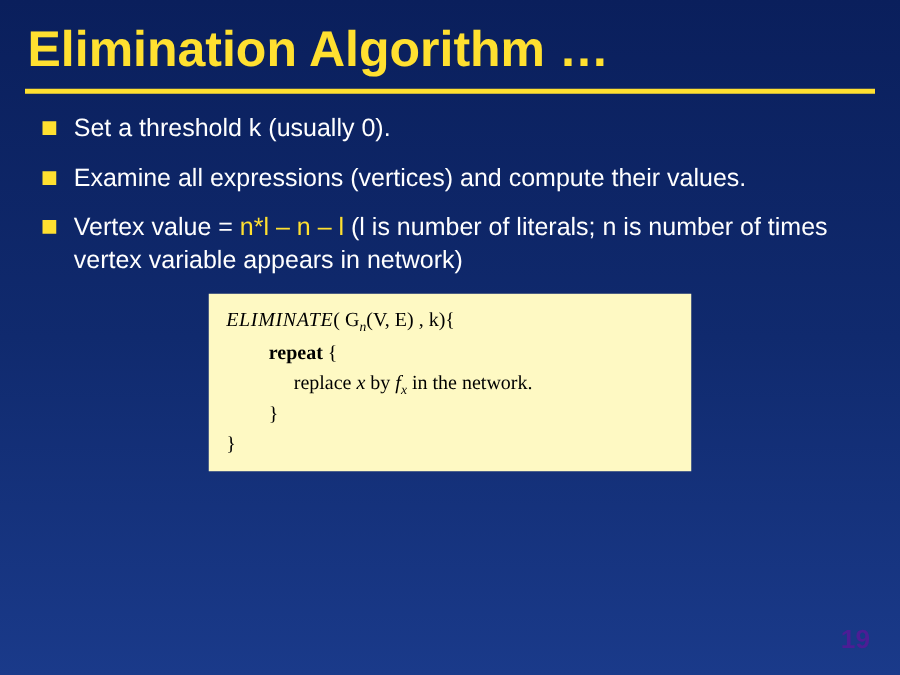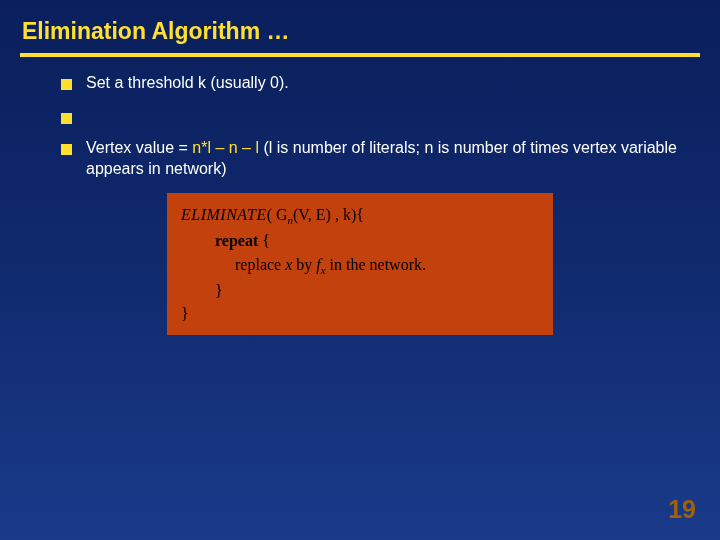--- a/index.html
+++ b/index.html
@@ -5,93 +5,93 @@
   * { margin: 0; padding: 0; box-sizing: border-box; }
   html, body { width: 720px; height: 540px; overflow: hidden; }
   body {
     background: linear-gradient(to bottom, #0a1f5c 0%, #102a6e 50%, #1a3a8a 100%);
     font-family: Arial, Helvetica, sans-serif;
     color: #ffffff;
     position: relative;
   }
   .title {
     color: #ffe030;
-    font-size: 23px;
+    font-size: 40px;
     font-weight: bold;
     padding: 18px 22px 8px 22px;
   }
   .rule {
     margin: 0 20px 16px 20px;
     height: 4px;
     background: #ffe030;
   }
   .bullets {
     list-style: none;
     padding: 0 34px 0 34px;
   }
   .bullets > li {
     display: flex;
     align-items: flex-start;
     margin-bottom: 14px;
-    font-size: 16px;
+    font-size: 20px;
     line-height: 1.28;
-    margin-left: 27px;
   }
   .sq {
     flex: 0 0 auto;
     width: 11px;
     height: 11px;
     background: #ffe030;
     margin-top: 6px;
     margin-right: 14px;
   }
   .hl { color: #ffe030; }
   .algo-wrap {
     display: flex;
     justify-content: center;
     margin-top: 6px;
   }
   .algo {
-    background: #c2410c;
+    background: #fef9c3;
     color: #000000;
     padding: 10px 14px 10px 14px;
     width: 386px;
     font-family: "Times New Roman", Times, serif;
     font-size: 16px;
     line-height: 1.45;
   }
   .algo .fn { font-style: italic; letter-spacing: 0.5px; }
   .algo .kw { font-weight: bold; }
   .algo .sub { font-size: 0.68em; vertical-align: sub; font-style: italic; }
   .algo .it { font-style: italic; }
   .algo .row { white-space: nowrap; }
   .pad1 { padding-left: 34px; }
   .pad2 { padding-left: 54px; }
   .pagenum {
     position: absolute;
     right: 24px;
     bottom: 16px;
-    color: #a16207;
+    color: #4c1d95;
     font-weight: bold;
-    font-size: 25px;
+    font-size: 21px;
   }
 </style>
 </head>
 <body>
 
 <div class="title">Elimination Algorithm …</div>
 <div class="rule"></div>
 
 <ul class="bullets">
   <li>
     <span class="sq"></span>
     <span>Set a threshold k (usually 0).</span>
   </li>
   <li>
     <span class="sq"></span>
+    <span>Examine all expressions (vertices) and compute their values.</span>
   </li>
   <li>
     <span class="sq"></span>
     <span>
       <span>Vertex value = </span><span class="hl">n*l – n – l</span><span>  (l is number of literals; n is number of times vertex variable appears in network)</span>
     </span>
   </li>
 </ul>
 
 <div class="algo-wrap">

